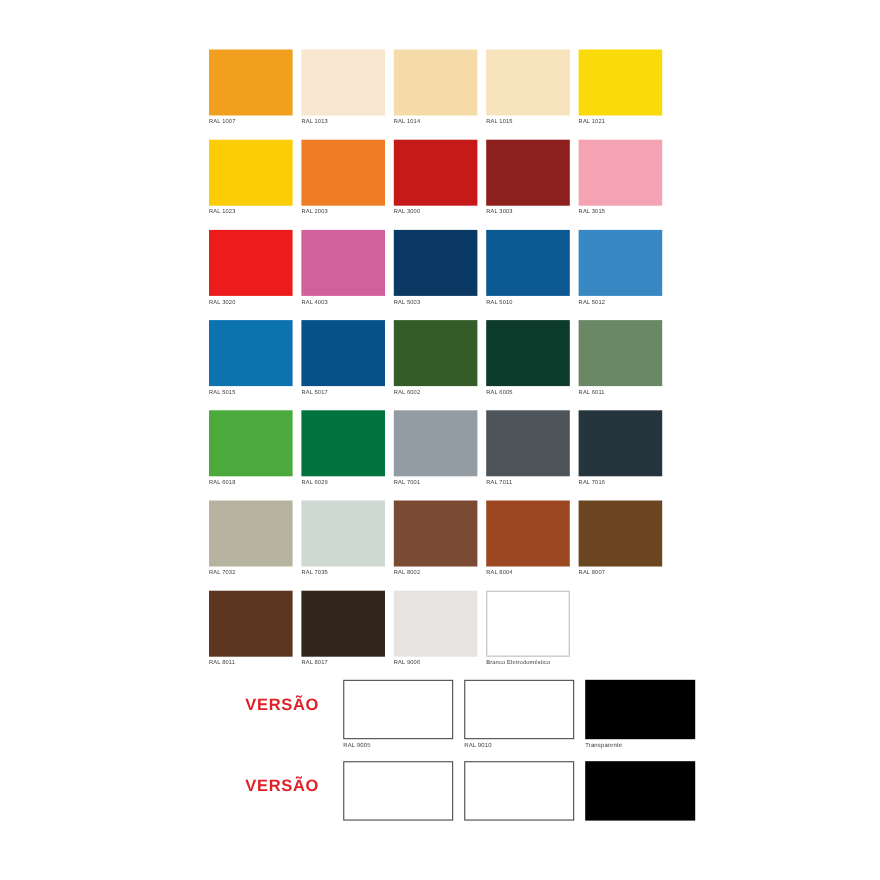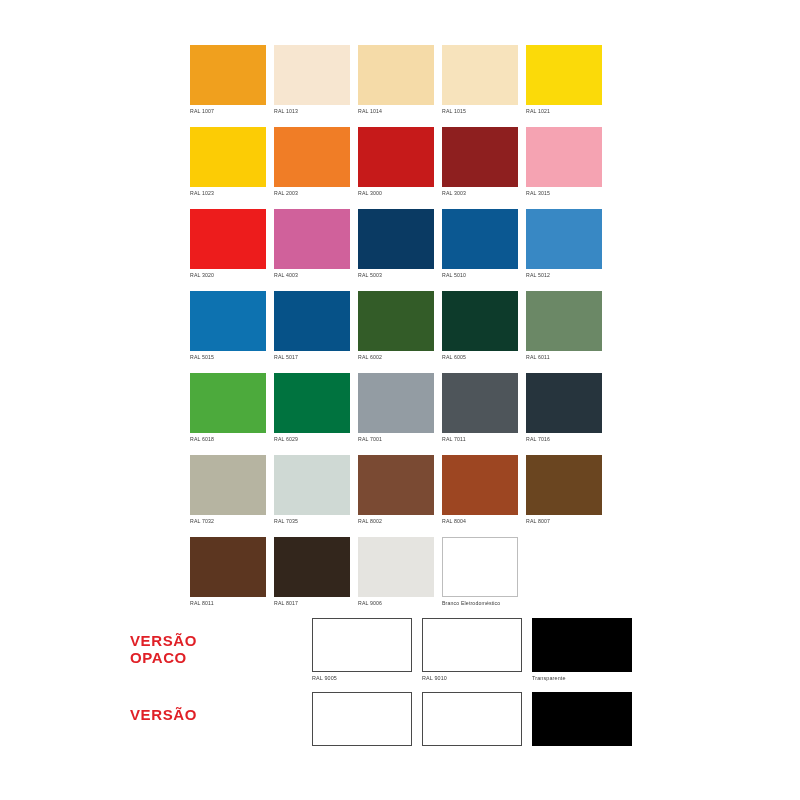--- a/index.html
+++ b/index.html
@@ -77,20 +77,21 @@
     display: flex;
     align-items: flex-start;
   }
   #version-row-opaco { top: 18px; }
   #version-row-brilhante { top: 92px; }
 
   .version-title {
     position: absolute;
     left: 130px;
     width: 160px;
+    text-align: right;
     color: #e02027;
     font-weight: bold;
     font-size: 15px;
     line-height: 17px;
     letter-spacing: 0.6px;
     font-family: "Liberation Sans", sans-serif;
   }
   #version-row-opaco .version-title { top: 14px; }
   #version-row-brilhante .version-title { top: 14px; }
 
@@ -293,21 +294,20 @@
       </div>
     </div>
 
   </div>
 
   <div id="versions">
 
     <div class="version-row" id="version-row-opaco">
       <div class="version-title" style="color: rgb(224, 32, 39);">
         <div>VERSÃO</div>
-        <div>OPACO</div>
       </div>
       <div class="version-swatches">
         <div class="vcell">
           <div class="vchip outline"></div>
           <div class="vlabel">RAL 9005</div>
         </div>
         <div class="vcell">
           <div class="vchip outline"></div>
           <div class="vlabel">RAL 9010</div>
         </div>

